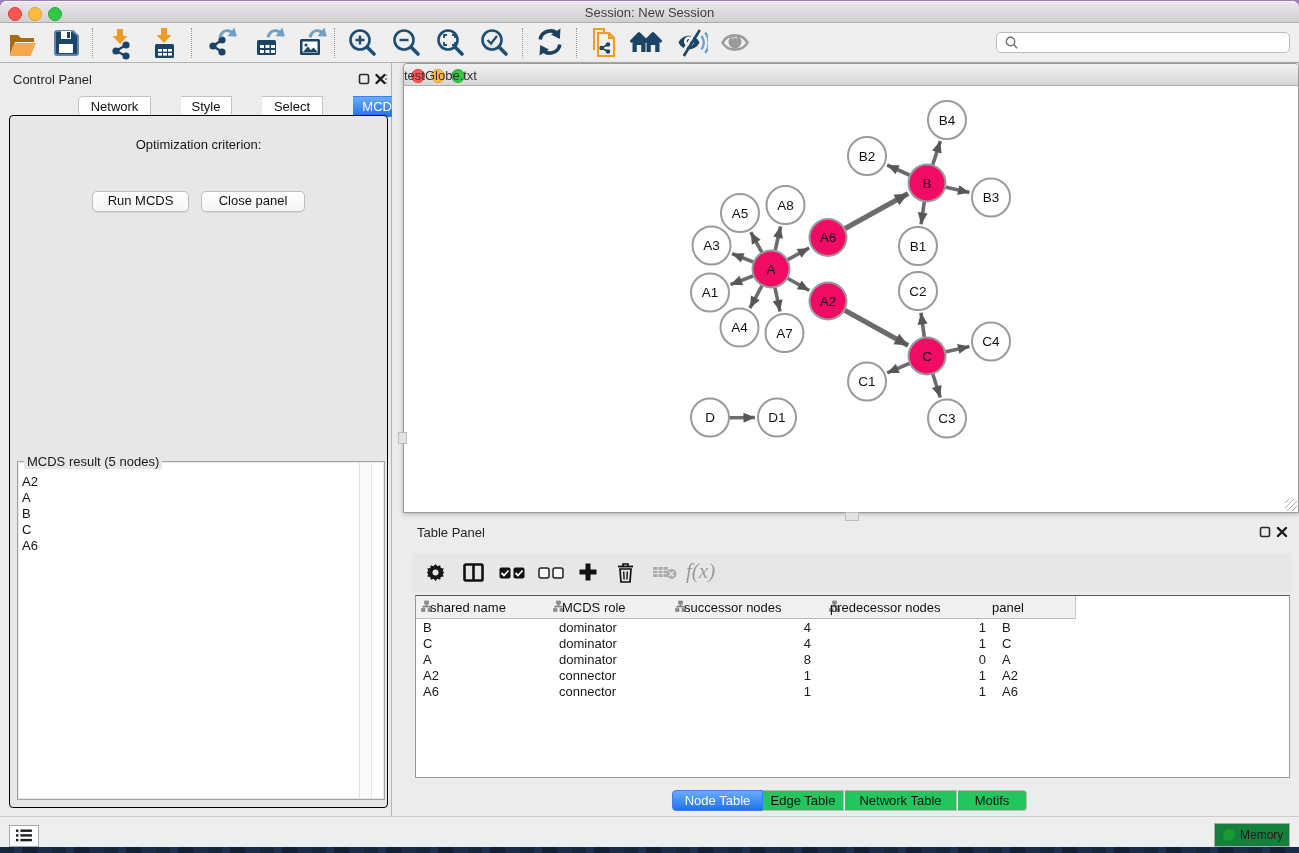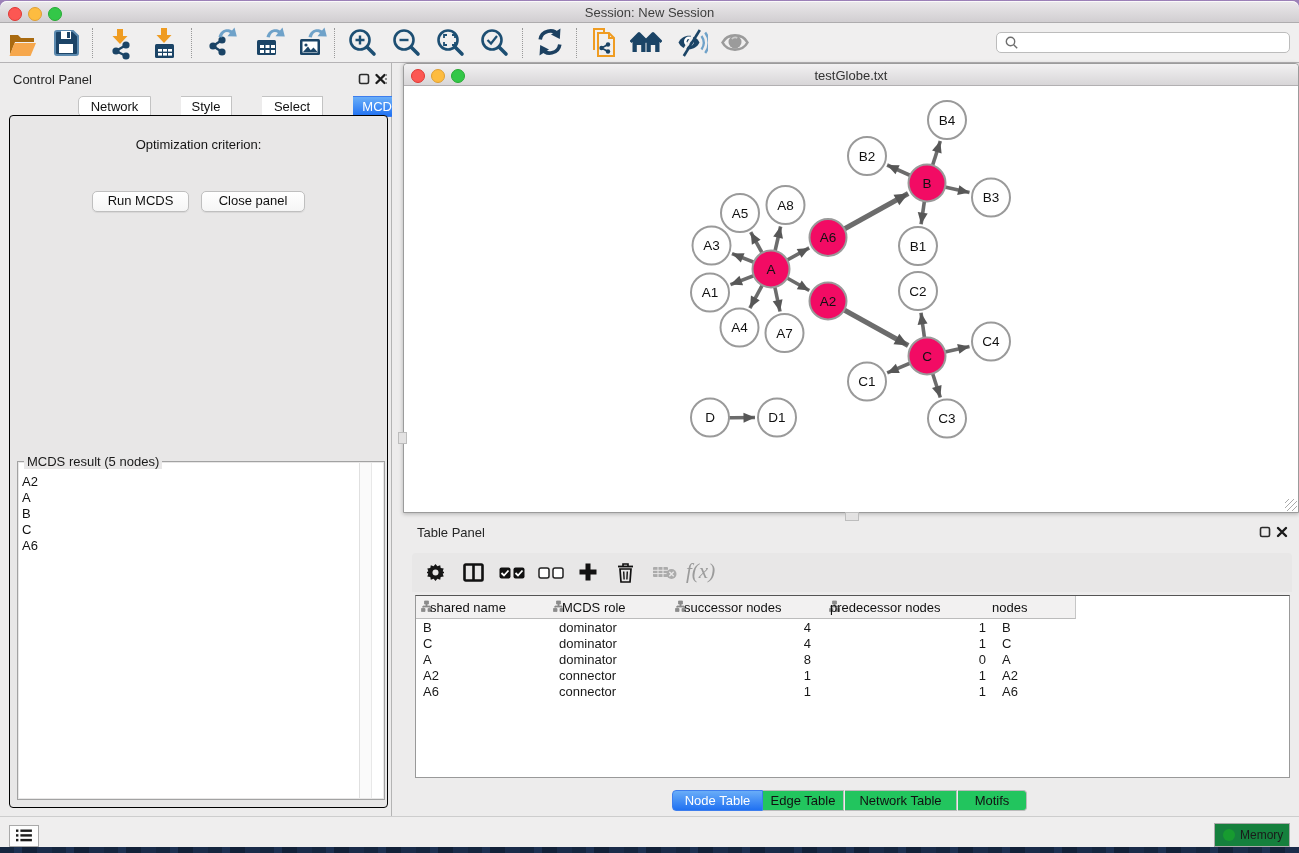--- a/index.html
+++ b/index.html
@@ -48,21 +48,21 @@
 #groupbox{position:absolute;left:17px;top:398px;width:366px;height:337px;border:1px solid #a2a2a2;}
 #grouplabel{position:absolute;left:6px;top:-8px;background:#e8e7e7;padding:0 3px;font-size:13px;color:#1a1a1a;}
 #mlist{position:absolute;left:1px;top:1px;width:364px;height:324px;background:#fff;font-size:13px;color:#111;padding-top:11px;}
 #mlist div{height:16px;line-height:16px;padding-left:3px;}
 #mscroll{position:absolute;right:12px;top:1px;width:11px;height:335px;background:#fafafa;border-left:1px solid #e0e0e0;border-right:1px solid #e8e8e8;}
 
 #netwin{left:403px;top:63px;width:894px;height:448px;background:#fff;border:1px solid #9b9b9b;
  border-radius:4px 4px 0 0;box-shadow:0 1px 4px rgba(0,0,0,.25);}
 #nw-tbar{position:absolute;left:0;top:0;width:100%;height:21px;border-radius:4px 4px 0 0;
  background:linear-gradient(#f2f1f2,#d8d6d8);border-bottom:1px solid #b2b0b2;}
-#nw-title{position:absolute;top:4px;width:100%;text-align:center;font-size:13px;color:#323232;}
+#nw-title{position:absolute;top:4px;width:100%;text-align:left;font-size:13px;color:#323232;}
 .tl2{position:absolute;top:4.5px;width:12px;height:12px;border-radius:50%;}
 #graph{position:absolute;left:0;top:22px;}
 #grip{position:absolute;right:1px;bottom:1px;width:12px;height:12px;
  background:repeating-linear-gradient(135deg,transparent 0 2.5px,#aaa 2.5px 3.5px);}
 
 #tp-toolbar{left:412px;top:553px;width:880px;height:39px;background:#e8e7e7;border-radius:4px 4px 0 0;}
 #ntable{left:415px;top:595px;width:873px;height:181px;background:#fff;border:1px solid #999;border-top:1px solid #555;}
 .th{position:absolute;top:0;height:22px;background:#f2f1f1;border-right:1px solid #c6c6c6;border-bottom:1px solid #bcbcbc;}
 .th .lbl{position:absolute;top:4px;width:100%;font-size:13px;color:#111;}
 .hico{position:absolute;left:4px;top:4px;width:13px;height:13px;}
@@ -408,21 +408,21 @@
         </svg>
         <div class="lbl" style="padding-left:14px;">successor nodes</div>
       </div>
     <div class="th" style="left:400px;width:176px;">
         <svg class="hico" style="left:12px" viewBox="0 0 13 13">
           <path d="M4.5,1 h4 v3 h-4 Z M6,4 h1 v2 h-1 Z M3,6 h7 v1 H3 Z M3,6 v3 M10,7 v2 M1.5,8.5 h3.5 v3 H1.5 Z M8,8.5 h3.5 v3 H8 Z" fill="#8b8b8b" stroke="#8b8b8b" stroke-width="0.8"></path>
         </svg>
         <div class="lbl" style="padding-left:14px;">predecessor nodes</div>
       </div>
     <div class="th" style="left:576px;width:83px;">
-        <div class="lbl">nodes</div>
+        <div class="lbl">panel</div>
       </div>
     <div class="tr" style="left:0;top:24px;width:873px;">
         <div class="cell" style="left:7px;">B</div>
         <div class="cell" style="left:143px;">dominator</div>
         <div class="cell" style="left:254px;width:141px;text-align:right;">4</div>
         <div class="cell" style="left:400px;width:170px;text-align:right;">1</div>
         <div class="cell" style="left:586px;">B</div>
       </div>
     <div class="tr" style="left:0;top:40px;width:873px;">
         <div class="cell" style="left:7px;">C</div>

